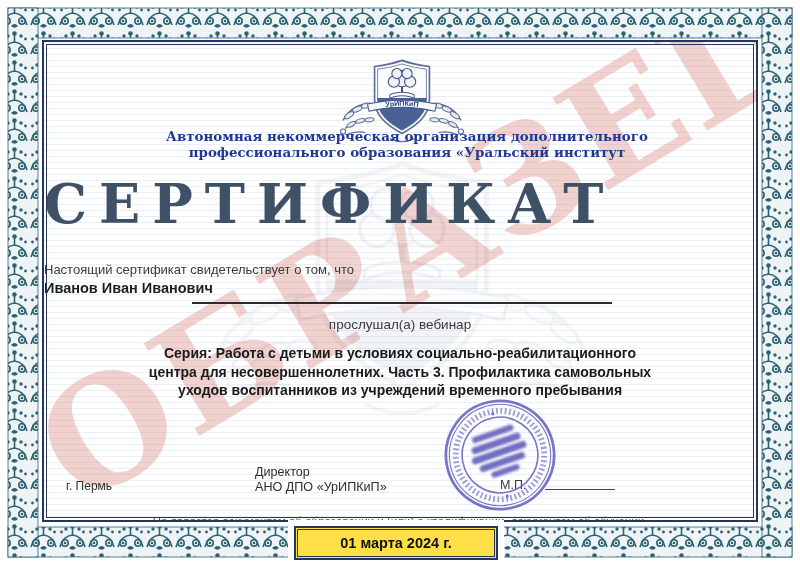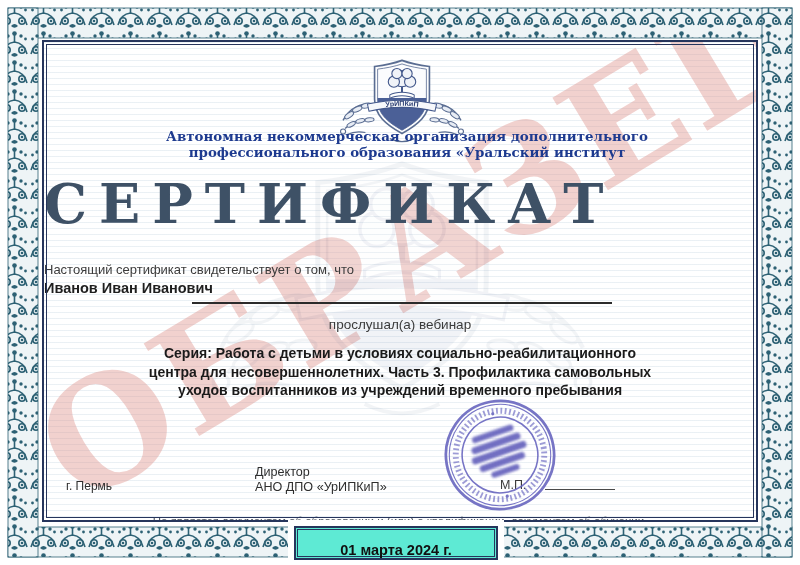--- a/index.html
+++ b/index.html
@@ -34,22 +34,22 @@
   .stamp{position:absolute;left:397px;top:354px;width:118px;height:118px;z-index:4;}
   .director{position:absolute;left:211px;top:423px;z-index:3;
     font-size:12.6px;color:#2e2e2e;line-height:14.5px;}
   .city{position:absolute;left:22px;top:437px;z-index:3;font-size:12px;color:#2e2e2e;}
   .mp{position:absolute;left:456px;top:436px;z-index:2;font-size:12.5px;color:#3a3a3a;}
   .sig-blank{position:absolute;left:501px;top:429px;width:70px;height:18px;z-index:3;
     border-bottom:1.6px solid #4a4a4a;}
   .disclaimer{position:absolute;top:461px;left:0;right:0;text-align:center;z-index:3;
     font-size:11.5px;color:#4f555e;margin-top:12px;}
   .date-box{position:absolute;left:294px;top:526px;width:200px;height:30px;z-index:10;
-    background:#5eead4;border:2px solid #26355c;box-shadow:0 0 0 6px #ffffff;
-    display:flex;align-items:flex-end;justify-content:center;}
+    background:#fde047;border:2px solid #26355c;box-shadow:0 0 0 6px #ffffff;
+    display:flex;align-items:center;justify-content:center;}
   .date-box .date-inner{position:absolute;inset:1px;border:1px solid #26355c;}
   .date-text{position:relative;font-size:14.5px;font-weight:bold;color:#111;z-index:1;}
 </style>
 </head>
 <body>
 
 <div class="page">
 
   <svg class="border-svg" width="800" height="565" aria-hidden="true">
     <defs>

